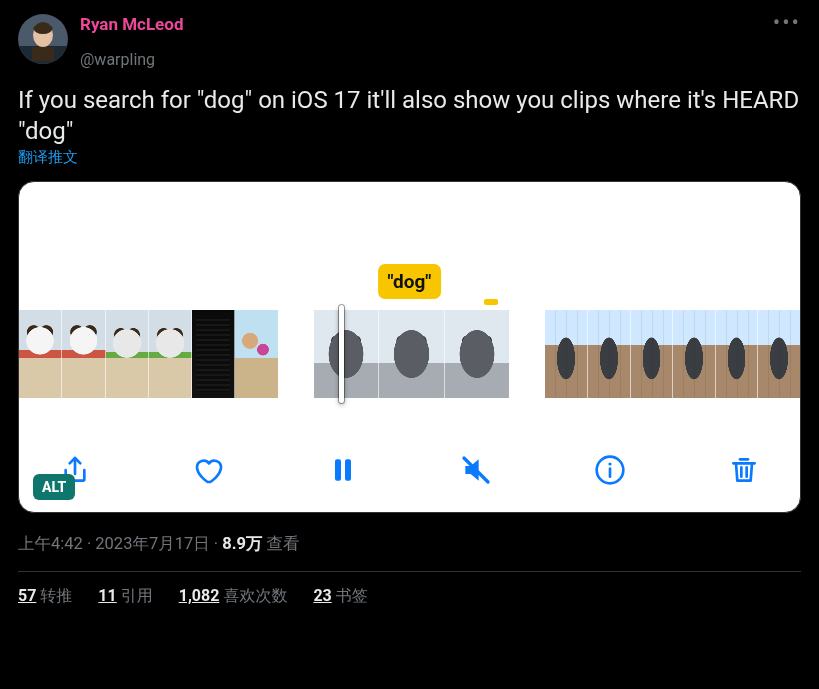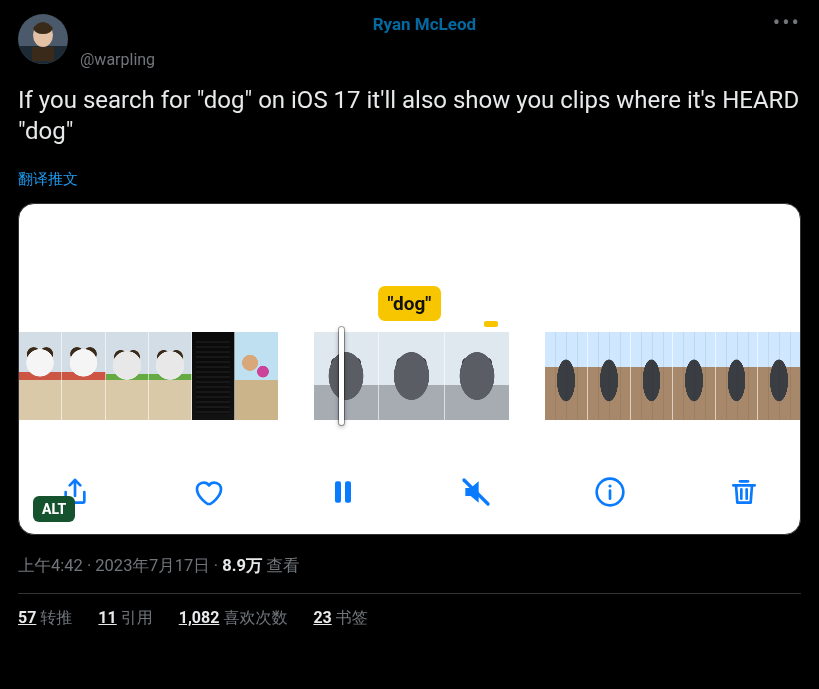--- a/index.html
+++ b/index.html
@@ -23,22 +23,21 @@
     width: 50px; height: 50px; border-radius: 50%;
     overflow: hidden;
     flex: 0 0 50px;
     margin-right: 12px;
   }
   .avatar svg { width: 100%; height: 100%; display: block; }
   .names { flex: 1; }
   .display-name {
     font-weight: 700;
     font-size: 17px;
-    color: #0369a1;
-    text-align: center;
+    color: #ec4899;
   }
   .handle {
     color: #71767b;
     font-size: 16px;
     margin-top: 16px;
   }
   .more {
     color: #71767b;
     font-size: 22px;
     line-height: 10px;
@@ -48,21 +47,21 @@
   }
   .body-text {
     margin-top: 16px;
     font-size: 24px;
     line-height: 1.3;
     color: #e7e9ea;
   }
   .translate-link {
     color: #1d9bf0;
     font-size: 15px;
-    margin-top: 23px;
+    margin-top: 1px;
     display: inline-block;
     cursor: pointer;
   }
   .media-card {
     margin-top: 14px;
     background: #fff;
     border-radius: 16px;
     overflow: hidden;
     position: relative;
     height: 332px;
@@ -182,21 +181,21 @@
     width: 40px; height: 40px;
     display: flex; align-items: center; justify-content: center;
     color: #0a7aff;
     cursor: pointer;
   }
   .tb-btn svg { width: 32px; height: 32px; }
   .alt-badge {
     position: absolute;
     left: 14px;
     bottom: 12px;
-    background: #14532d;
+    background: #0f766e;
     color: #fff;
     font-weight: 800;
     font-size: 14px;
     padding: 5px 9px;
     border-radius: 6px;
     cursor: pointer;
   }
   .meta {
     color: #71767b;
     font-size: 16.5px;

